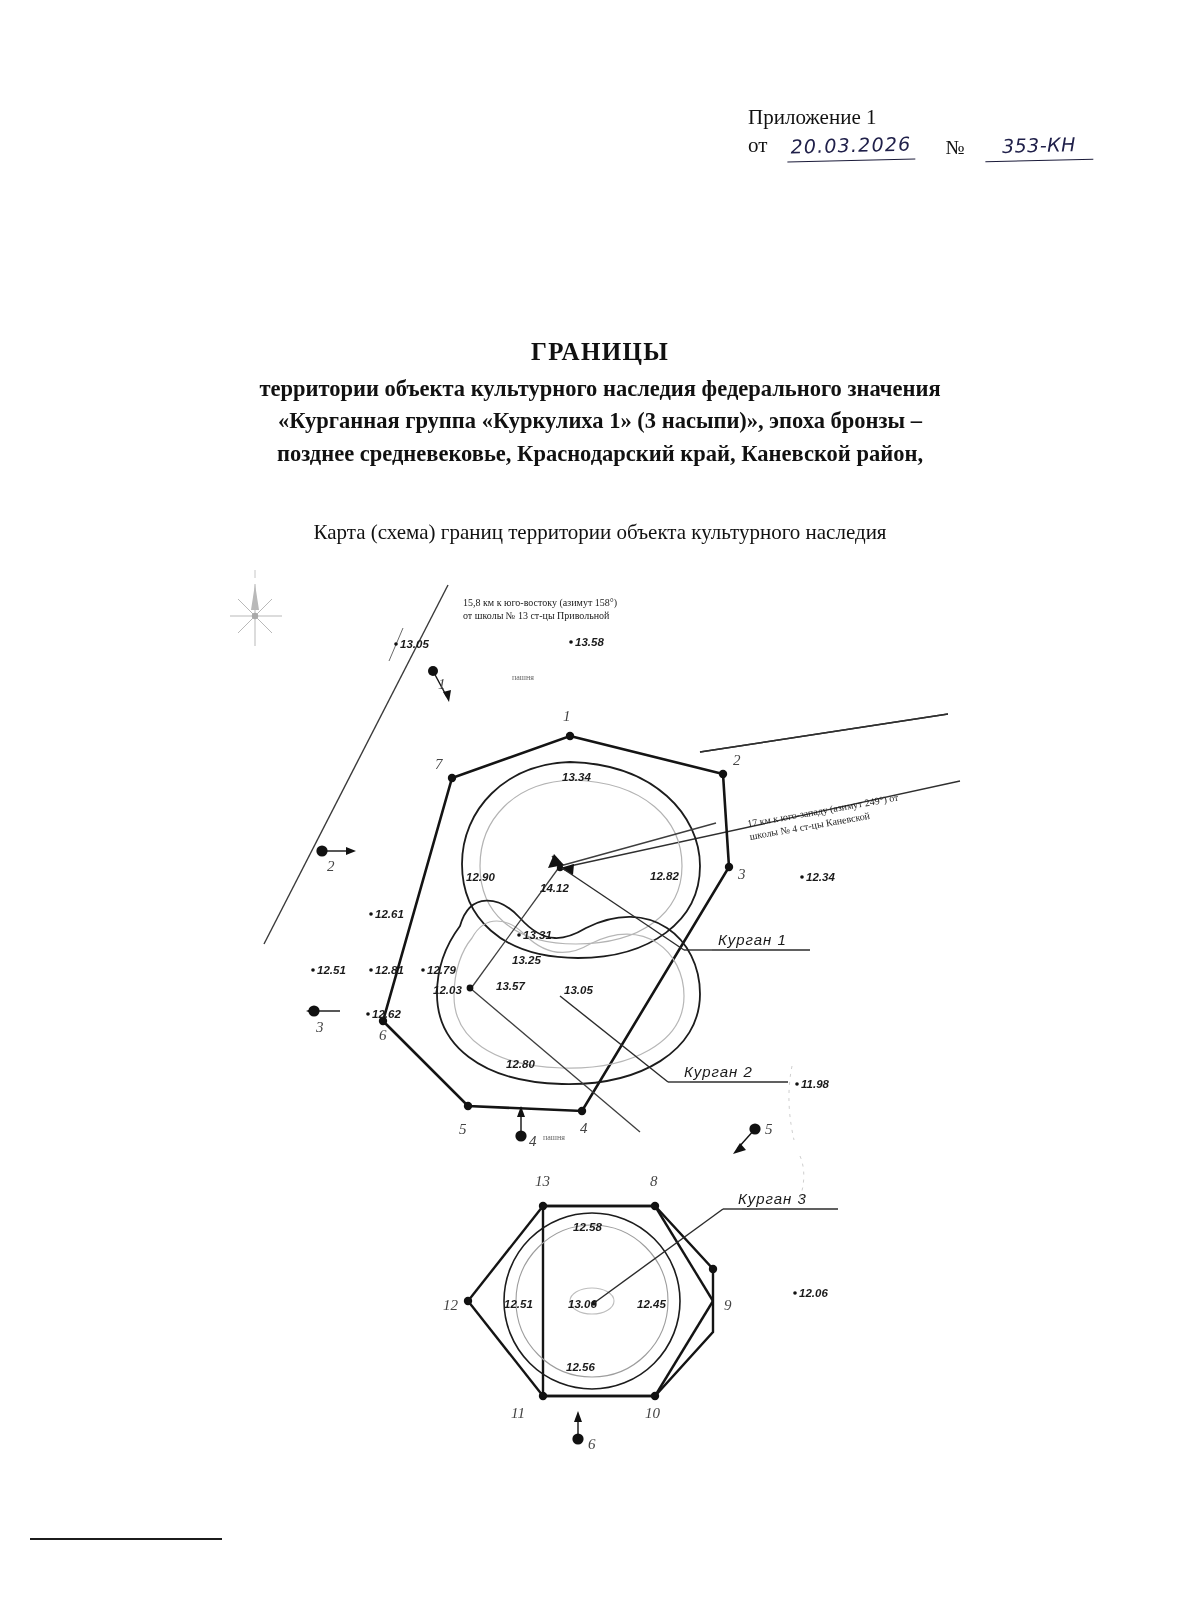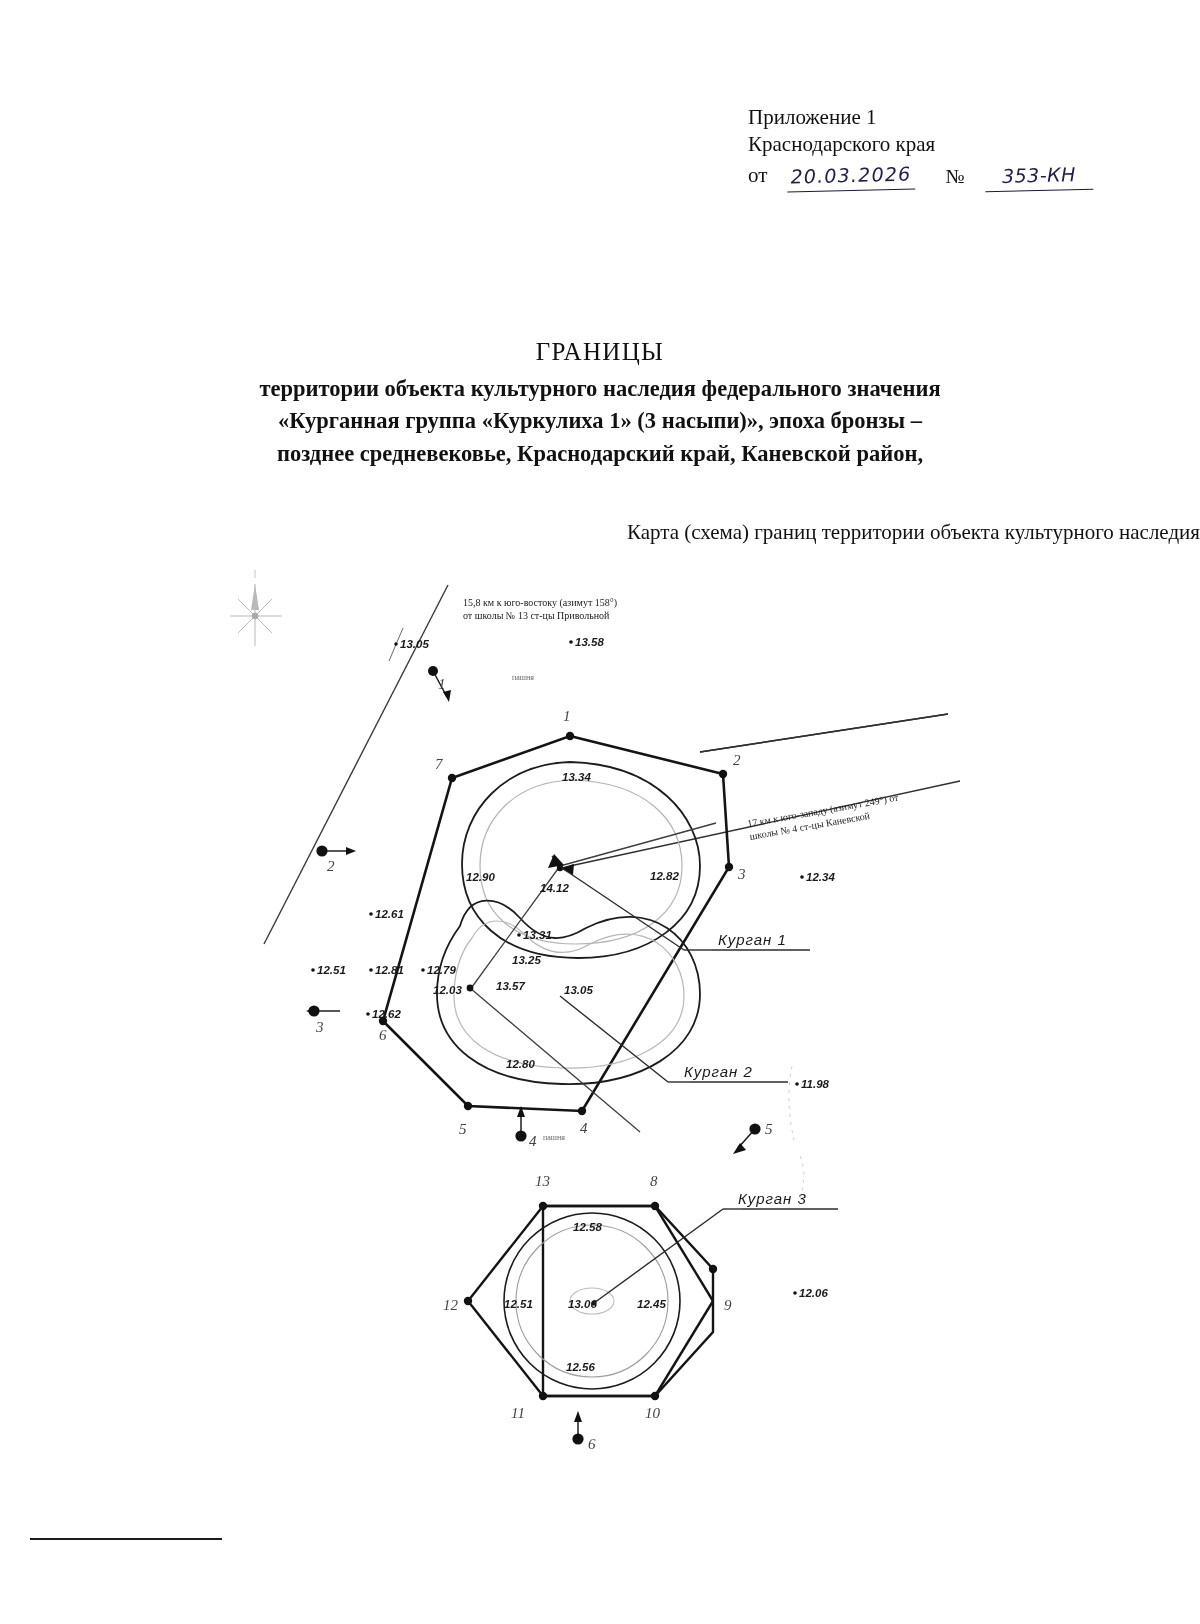--- a/index.html
+++ b/index.html
@@ -66,36 +66,36 @@
   
   .title-wrap {
     position: absolute;
     left: 0;
     top: 338px;
     width: 1200px;
     text-align: center;
   }
   .doc-title {
     font-size: 25px;
-    font-weight: normal;
+    font-weight: bold;
     letter-spacing: 1.3px;
     margin-bottom: 7px;
   }
   .doc-subtitle {
     font-size: 22.5px;
     font-weight: bold;
     line-height: 1.44;
     padding: 0 75px;
   }
   .map-caption {
     position: absolute;
     left: 0;
     top: 520px;
     width: 1200px;
-    text-align: right;
+    text-align: center;
     font-size: 21px;
   }
 
   
   .map-area {
     position: absolute;
     left: 0;
     top: 566px;
     width: 1200px;
     height: 930px;
@@ -118,21 +118,20 @@
   .t-kurgan { font-size: 15px; font-style: italic; font-family: "Liberation Sans", sans-serif; letter-spacing: 1px; }
   .t-azimuth { font-size: 10px; font-family: "Liberation Serif", serif; }
   .t-pashnya { font-size: 8px; font-family: "Liberation Serif", serif; fill: #666; }
 </style>
 </head>
 <body>
 
 <div class="header-block">
   <div class="appendix">Приложение 1</div>
   <div class="approved">
-    <div>Краснодарского края</div>
     <div class="from-line">
       <span>от</span>
       <span class="hw-field">20.03.2026</span>
       <span class="no-sym">№</span>
       <span class="hw-field num">353-КН</span>
     </div>
   </div>
 </div>
 
 <div class="title-wrap">

